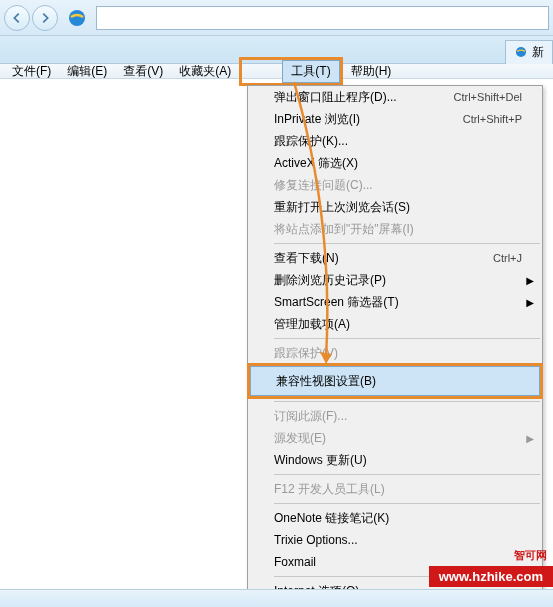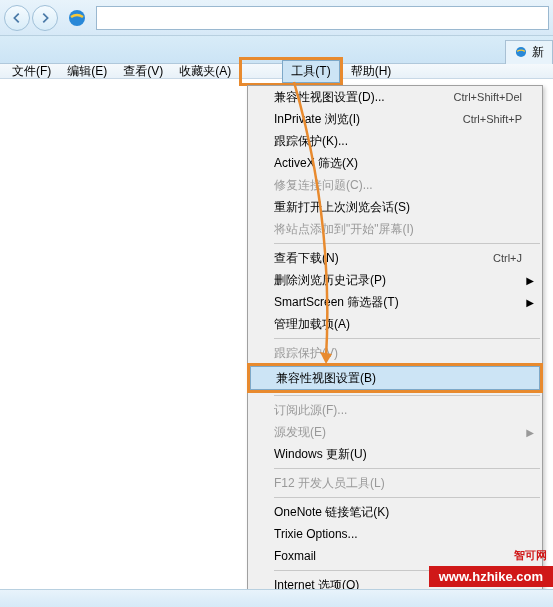--- a/index.html
+++ b/index.html
@@ -16,21 +16,21 @@
     .tab { height: 24px; padding: 0 8px; display: flex; align-items: center; background: #e8f3fb; border: 1px solid #a8c0d4; border-bottom: none; margin-top: 4px; gap: 4px; }
     
     .menu-bar { height: 15px; background: linear-gradient(#f5f9fc, #e8f1f8); display: flex; align-items: center; padding: 0 4px; border-bottom: 1px solid #c8d8e6; }
     .menu-item { padding: 2px 8px; cursor: pointer; }
     .menu-item.active { background: #cce4f5; border: 1px solid #7da8c8; }
     .menu-highlight { border: 3px solid #e88a2e; padding-left: 40px; }
     
     .dropdown { position: absolute; left: 247px; top: 85px; width: 296px; background: #f0f0f0; border: 1px solid #a0a0a0; box-shadow: 2px 2px 4px rgba(0,0,0,0.2); }
     .dd-item { height: 22px; display: flex; align-items: center; padding: 0 20px 0 26px; cursor: pointer; position: relative; }
     .dd-item.disabled { color: #999; cursor: default; }
-    .dd-item.hover { background: #cce4f5; border: 1px solid #7da8c8; height: 24px; padding: 0 19px 0 25px; }
+    .dd-item.hover { background: #cce4f5; border: 1px solid #7da8c8; height: 30px; padding: 0 19px 0 25px; }
     .dd-item .label { flex: 1; }
     .dd-item .shortcut { color: #444; font-size: 11px; }
     .dd-item .arrow { position: absolute; right: 8px; font-size: 10px; }
     .dd-sep { height: 1px; background: #c8c8c8; margin: 3px 2px 3px 26px; }
     .dd-highlight { border: 3px solid #e88a2e; margin: -1px; }
     
     .annotation-arrow { position: absolute; left: 284px; top: 80px; pointer-events: none; z-index: 10; }
     
     .watermark { position: absolute; right: 6px; bottom: 44px; font-size: 11px; color: #d01818; font-weight: bold; }
     .watermark-bar { position: absolute; right: 0; bottom: 20px; background: #d01818; color: #ffffff; padding: 3px 10px; font-size: 13px; font-weight: bold; }
@@ -76,21 +76,21 @@
   <div class="menu-item">查看(V)</div>
   <div class="menu-item">收藏夹(A)</div>
   <span class="menu-highlight">
     <div class="menu-item active">工具(T)</div>
   </span>
   <div class="menu-item">帮助(H)</div>
 </div>
 
 <div class="dropdown" id="dropdown">
     <div class="dd-item">
-      <span class="label">兼容性视图设置(D)...</span>
+      <span class="label">弹出窗口阻止程序(D)...</span>
       <span class="shortcut">Ctrl+Shift+Del</span>
     </div>
     <div class="dd-item">
       <span class="label">InPrivate 浏览(I)</span>
       <span class="shortcut">Ctrl+Shift+P</span>
     </div>
     <div class="dd-item">
       <span class="label">跟踪保护(K)...</span>
     </div>
     <div class="dd-item">

